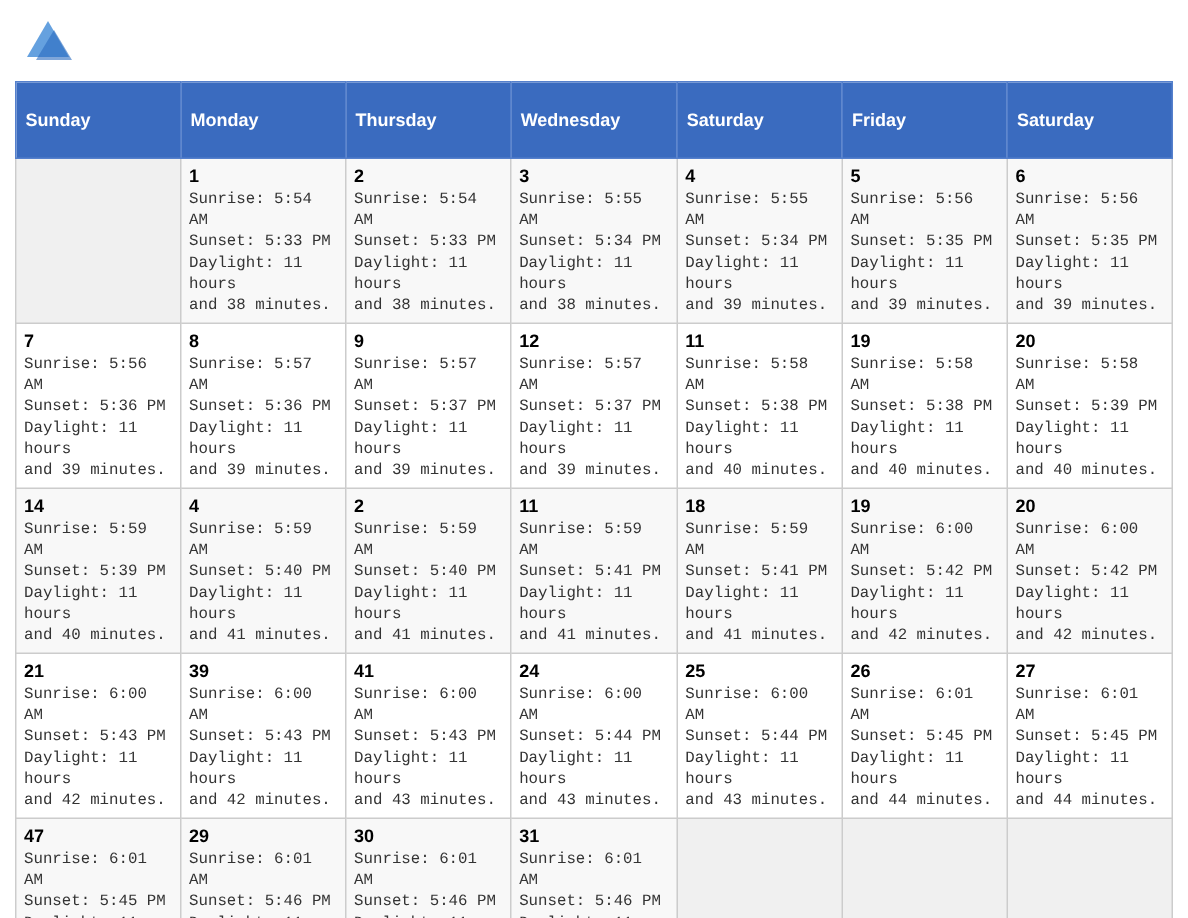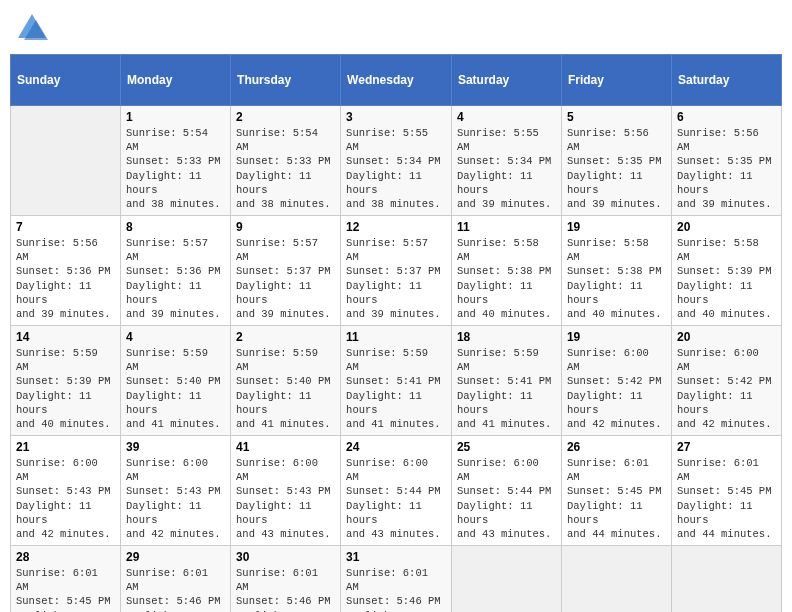--- a/index.html
+++ b/index.html
@@ -323,21 +323,21 @@
         <td>
           <span class="day-num">27</span>
           <div class="day-info" style="white-space: pre-line;">Sunrise: 6:01 AM
 Sunset: 5:45 PM
 Daylight: 11 hours
 and 44 minutes.</div>
         </td>
       </tr>
       <tr>
         <td>
-          <span class="day-num">28</span>
+          <span class="day-num">47</span>
           <div class="day-info" style="white-space: pre-line;">Sunrise: 6:01 AM
 Sunset: 5:45 PM
 Daylight: 11 hours
 and 44 minutes.</div>
         </td>
         <td>
           <span class="day-num">29</span>
           <div class="day-info" style="white-space: pre-line;">Sunrise: 6:01 AM
 Sunset: 5:46 PM
 Daylight: 11 hours

